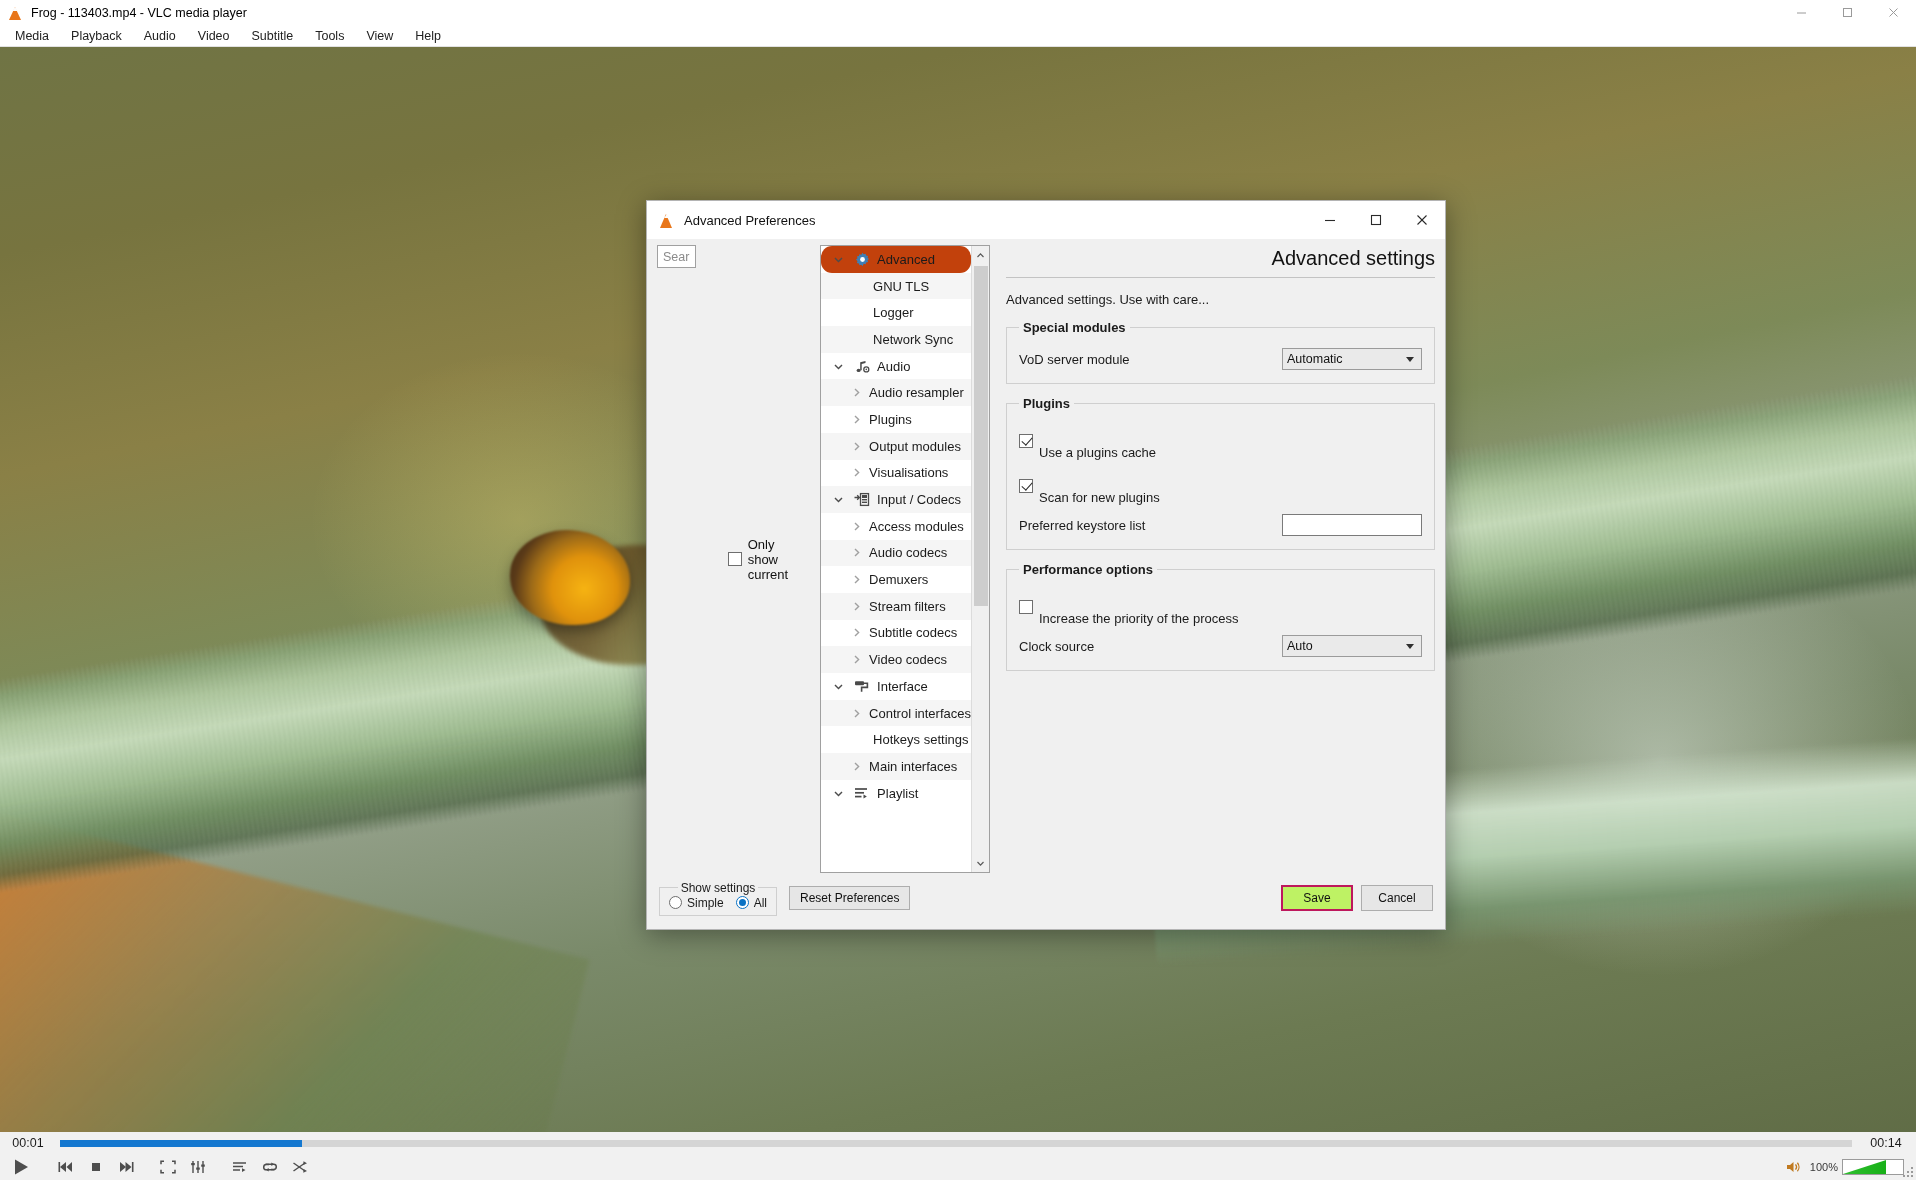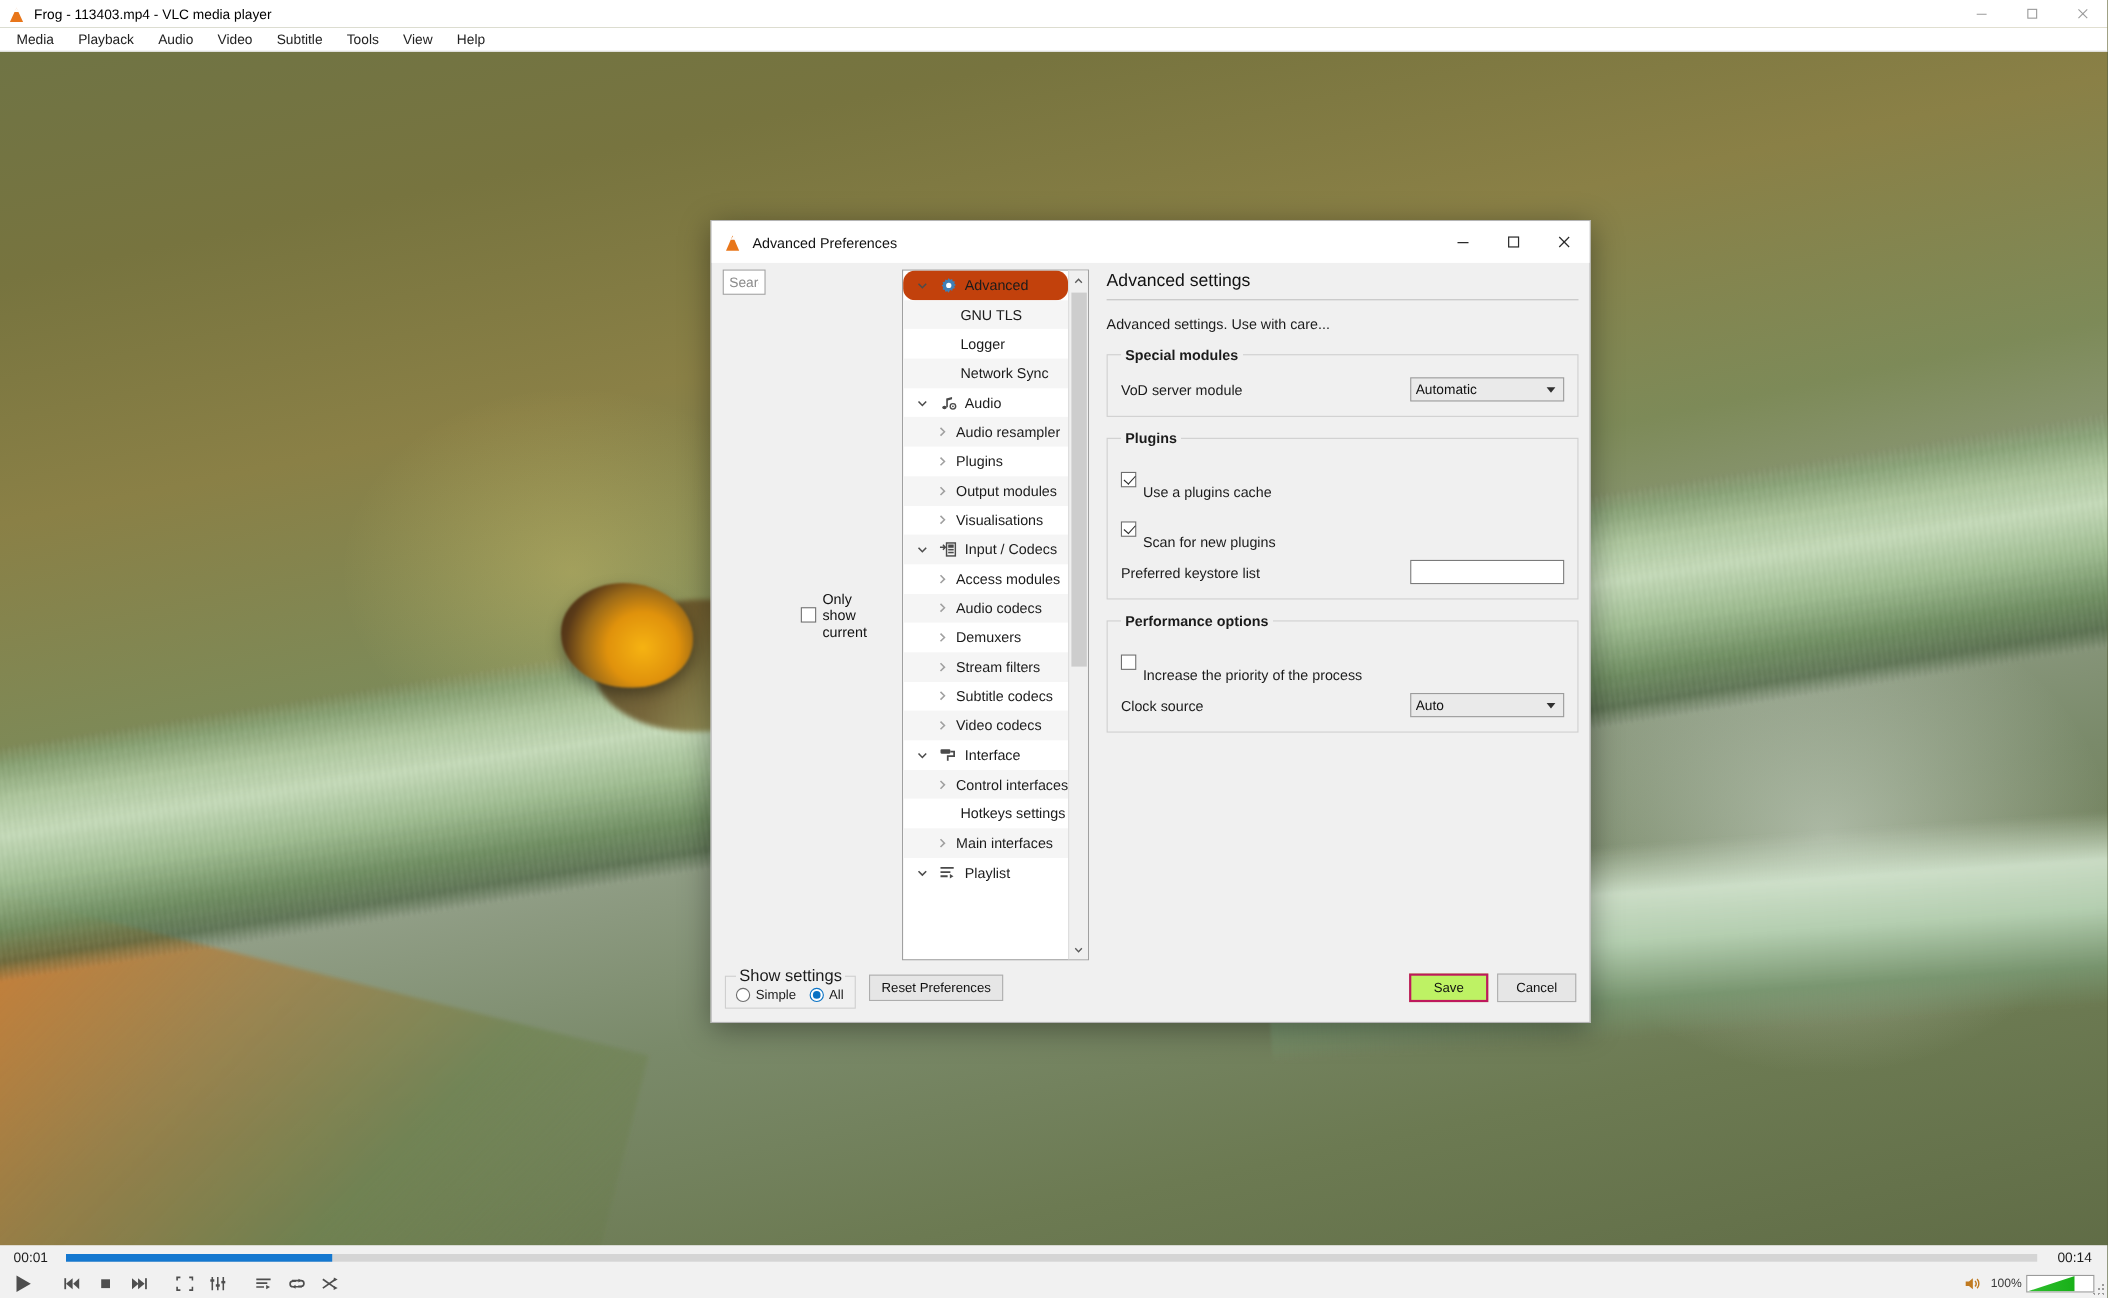--- a/index.html
+++ b/index.html
@@ -238,21 +238,21 @@
     color:#5a5a5a; cursor:pointer; flex:none;
   }
   #sb-thumb{
     position:absolute; left:2px; top:20px; width:14px; height:340px;
     background:#cdcdcd; cursor:pointer;
   }
 
   
   #right-col{ flex:1; margin-left:16px; display:flex; flex-direction:column; min-width:0; }
   #panel-title{
-    font-size:16px; font-weight:400; color:#111; padding-top:2px;
+    font-size:20px; font-weight:400; color:#111; padding-top:2px;text-align:right;
   }
   #panel-rule{ height:1px; background:#c3c3c3; margin-top:7px; }
   #panel-desc{ font-size:13px; color:#1b1b1b; margin-top:14px; margin-bottom:13px; }
 
   fieldset.grp{
     border:1px solid #cfcfcf; margin:0 0 12px 0; padding:4px 12px 11px 12px;
   }
   fieldset.grp legend{ font-size:13px; color:#1b1b1b; padding:0 4px;font-weight:bold; }
   .frow{ display:flex; align-items:center; min-height:26px; margin-top:7px; }
   .flabel{ font-size:13px; color:#1b1b1b; flex:1; }
@@ -276,21 +276,21 @@
     padding:0 4px; outline:none;
   }
 
   
   #prefs-footer{
     flex:none; height:56px; display:flex; align-items:center; padding:0 12px 6px 12px;
   }
   fieldset#showset{
     border:1px solid #cfcfcf; padding:1px 9px 5px 9px; margin:0;
   }
-  fieldset#showset legend{ font-size:15px; color:#1b1b1b; padding:0 3px;text-align:center; }
+  fieldset#showset legend{ font-size:12px; color:#1b1b1b; padding:0 3px;text-align:center; }
   #showset-row{ display:flex; align-items:center; gap:12px; }
   .radio-row{ display:flex; align-items:center; cursor:pointer; }
   .rb{
     width:13px; height:13px; border-radius:50%; border:1px solid #6e6e6e;
     background:#fff; margin-right:5px; flex:none; position:relative;
   }
   .rb.on{ border-color:#0a72c4; background:#ffffff; }
   .rb.on:after{
     content:""; position:absolute; left:2px; top:2px; width:7px; height:7px;
     border-radius:50%; background:#0a72c4;

